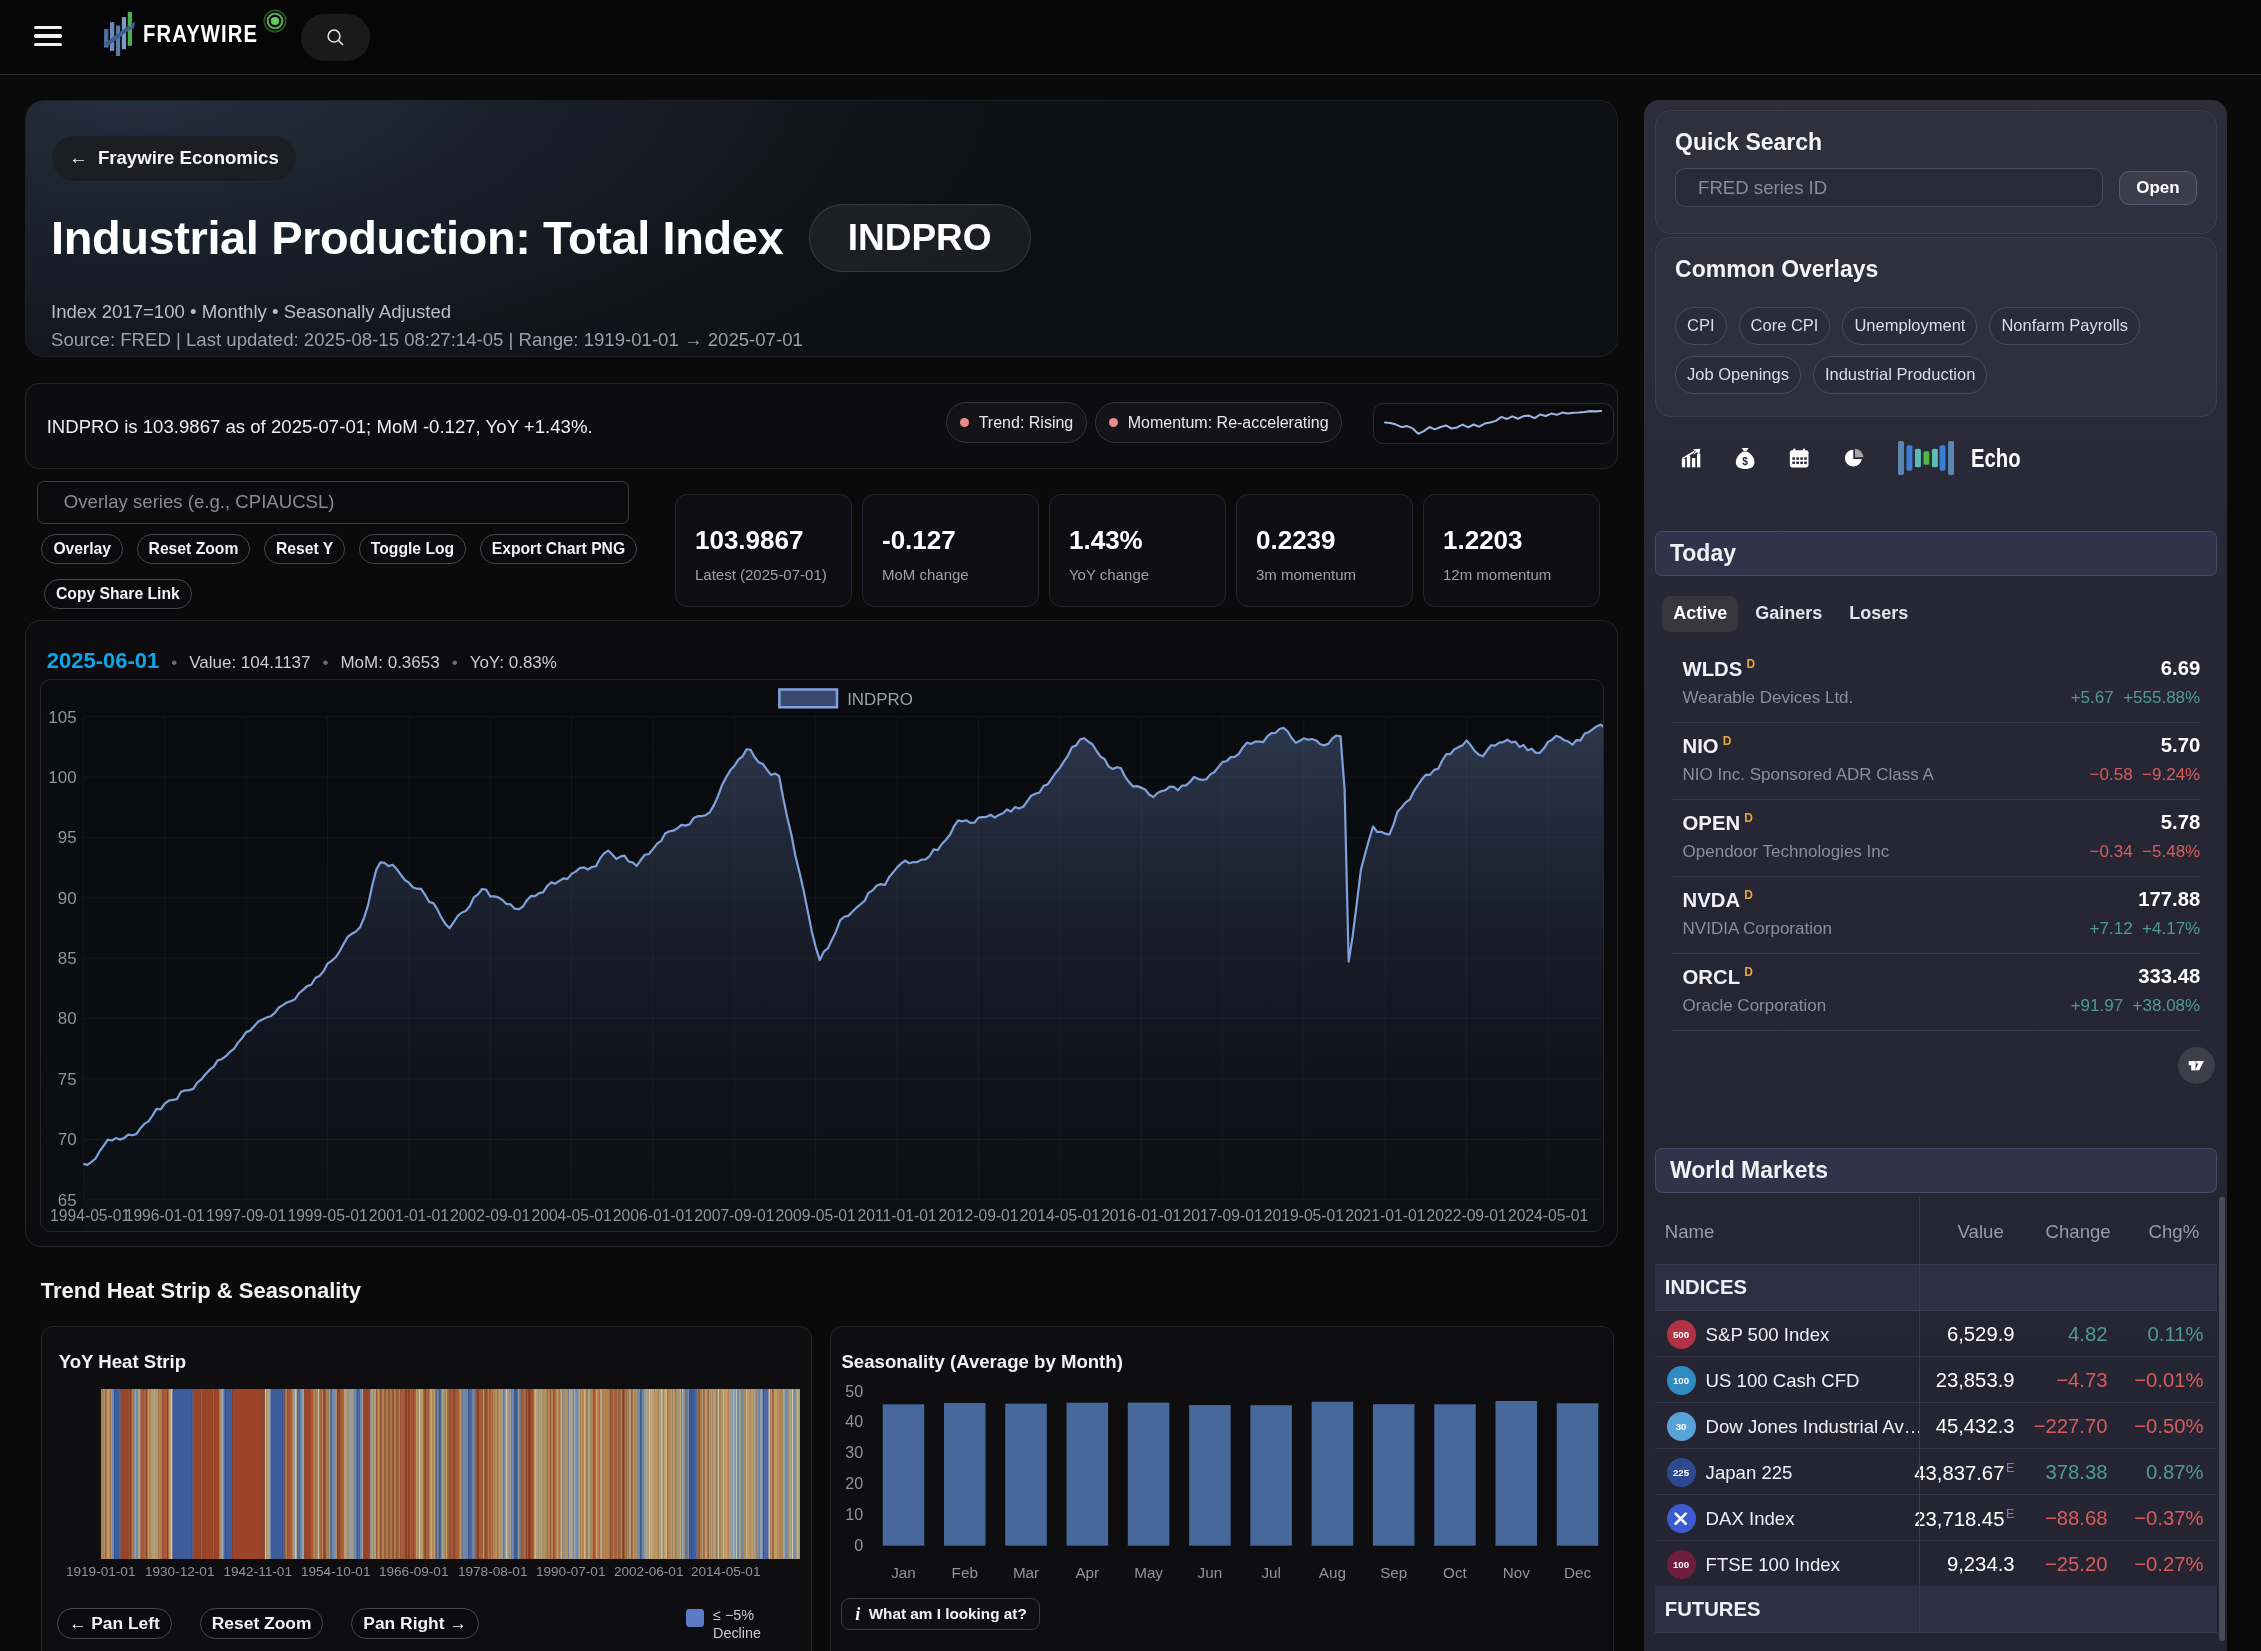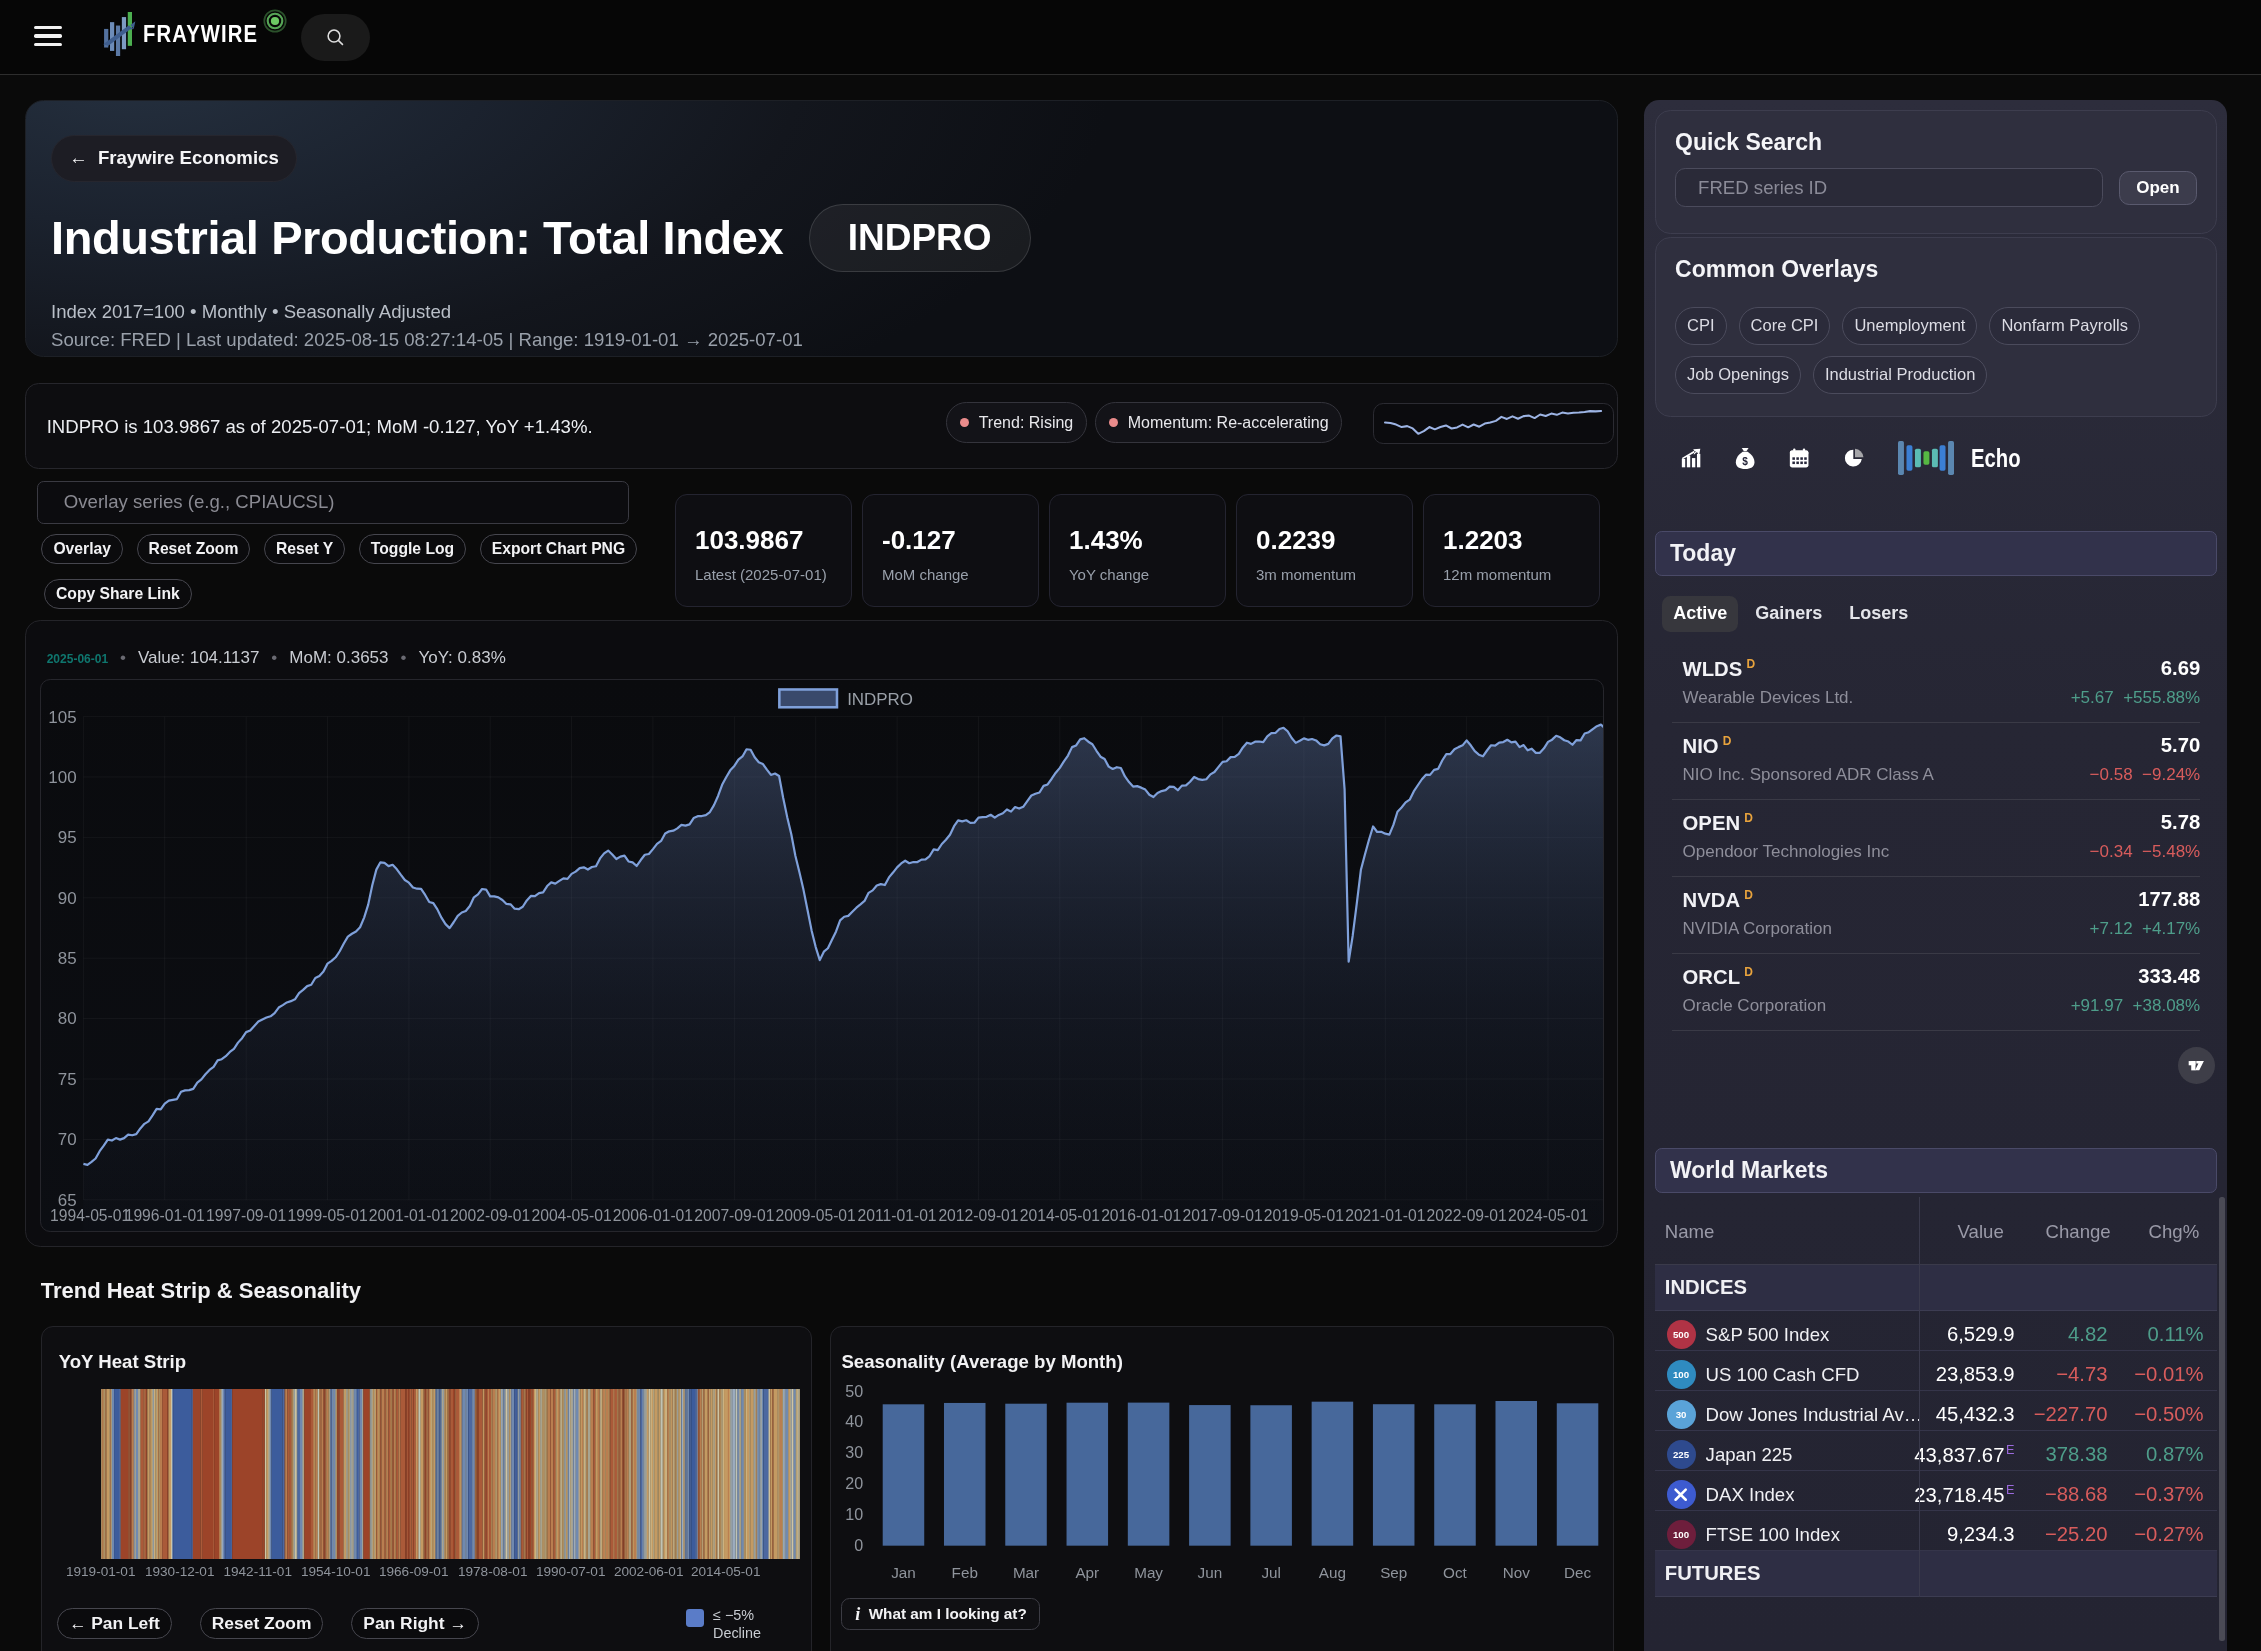--- a/index.html
+++ b/index.html
@@ -28,21 +28,21 @@
 .ovinput{position:absolute;left:12px;top:0;width:592px;height:43px;border-radius:6.8px;border:0.8px solid #3a3a42;background:#0c0c0f;color:#8a8a92;font-size:18.6px;padding-left:25.4px;display:flex;align-items:center}
 .btn{display:inline-flex;align-items:center;height:30px;padding:0 11px;border-radius:15.3px;border:0.8px solid #46464e;background:#0b0b0d;font-size:15.7px;font-weight:bold;color:#f2f2f4;white-space:nowrap}
 .brow1{position:absolute;left:16px;top:53px;display:flex;gap:13.6px}
 .brow2{position:absolute;left:18.6px;top:98px}
 .stats{position:absolute;left:650px;top:13px;display:flex;gap:10px}
 .stat{width:177px;height:113px;border-radius:12px;border:0.8px solid #242430;background:#0e0e12;padding:30.5px 0 0 18.6px}
 .stat .v{font-size:26px;font-weight:bold;color:#fff}
 .stat .l{margin-top:10.2px;font-size:15px;color:#99a0ab}
 .chartcard{position:relative;margin-top:12.7px;height:627px;border-radius:15.3px;border:0.8px solid #242429;background:#0c0c0f}
 .hover{position:absolute;left:20.3px;top:27px;font-size:17px;color:#c9ccd2}
-.hover b{color:#0f766e;font-size:12px}
+.hover b{color:#0ea5e9;font-size:22px}
 .hover .sep{color:#6a6a72;padding:0 12px}
 .chartbox{position:absolute;left:13.6px;top:58px;width:1564px;height:553px;border-radius:10.2px;border:0.8px solid #26262c;background:linear-gradient(180deg,#0a0b0e 0%,#0c0e13 100%);overflow:hidden}
 .trendh{margin:31px 0 0 15.3px;font-size:22px;font-weight:bold;color:#f2f2f4}
 .botrow{display:flex;margin-top:22px;margin-left:15.3px;gap:18.6px}
 .bcard{position:relative;height:356px;border-radius:12px;border:0.8px solid #242429;background:#0e0e11}
 .bcard h3{font-size:18.6px;font-weight:bold;color:#f2f2f4}
 .heatcard{width:771px}
 .seascard{width:784px}
 .striplabels{position:absolute;top:237px;left:59px;width:699px}
 .striplabels span{position:absolute;font-size:13.6px;color:#8f949c;transform:translateX(-50%);white-space:nowrap}
@@ -77,21 +77,21 @@
 .srow .ch{position:absolute;right:0;top:42px;font-size:17px}
 .green{color:#4e9d8a}.red{color:#d85c5c}
 .tvwrap{height:53px;position:relative}
 .tvcirc{position:absolute;right:2.5px;top:16px;width:37px;height:37px;border-radius:50%;background:#3e3e48;display:flex;align-items:center;justify-content:center}
 .wmtable{position:relative;margin-top:4.2px}
 .wmdivider{position:absolute;left:264px;top:0;bottom:0;width:1.7px;background:#3a3a4c;z-index:3}
 .wmscroll{position:absolute;right:-7.6px;top:0;width:6px;height:444px;background:#4a4a55;border-radius:2.5px}
 .wmhrow{position:relative;height:68px;border-bottom:1.7px solid #3a3a4a}
 .wmhrow span{position:absolute;top:24px;font-size:18.6px;color:#9a9aa8}
 .sechead{height:46px;background:#2e2e44;border-bottom:0.8px solid #3c3c52;display:flex;align-items:center;padding-left:10.2px;font-size:20.3px;font-weight:bold;color:#f0f0f4}
-.wmrow{position:relative;height:40px;border-bottom:0.8px solid #35354a}
+.wmrow{position:relative;height:46px;border-bottom:0.8px solid #35354a}
 .wmrow .circ{position:absolute;left:12px;top:8.5px;width:29px;height:29px;border-radius:50%;display:flex;align-items:center;justify-content:center;font-size:9.7px;font-weight:bold;color:#fff}
 .wmrow .nm{position:absolute;left:51px;top:12.7px;font-size:18.6px;color:#f0f0f4;white-space:nowrap;max-width:219px;overflow:hidden;text-overflow:ellipsis}
 .wmrow .vl{position:absolute;top:12px;font-size:20.3px;color:#fff;transform:translateX(-100%)}
 .wmrow .sup{font-size:12.7px;color:#9c6ade;vertical-align:7.6px;margin-left:1.7px}
 .wmrow .cg{position:absolute;top:12px;font-size:20.3px;transform:translateX(-100%)}
 </style></head>
 <body>
 <nav>
   <div class="burger">
       <div></div>

